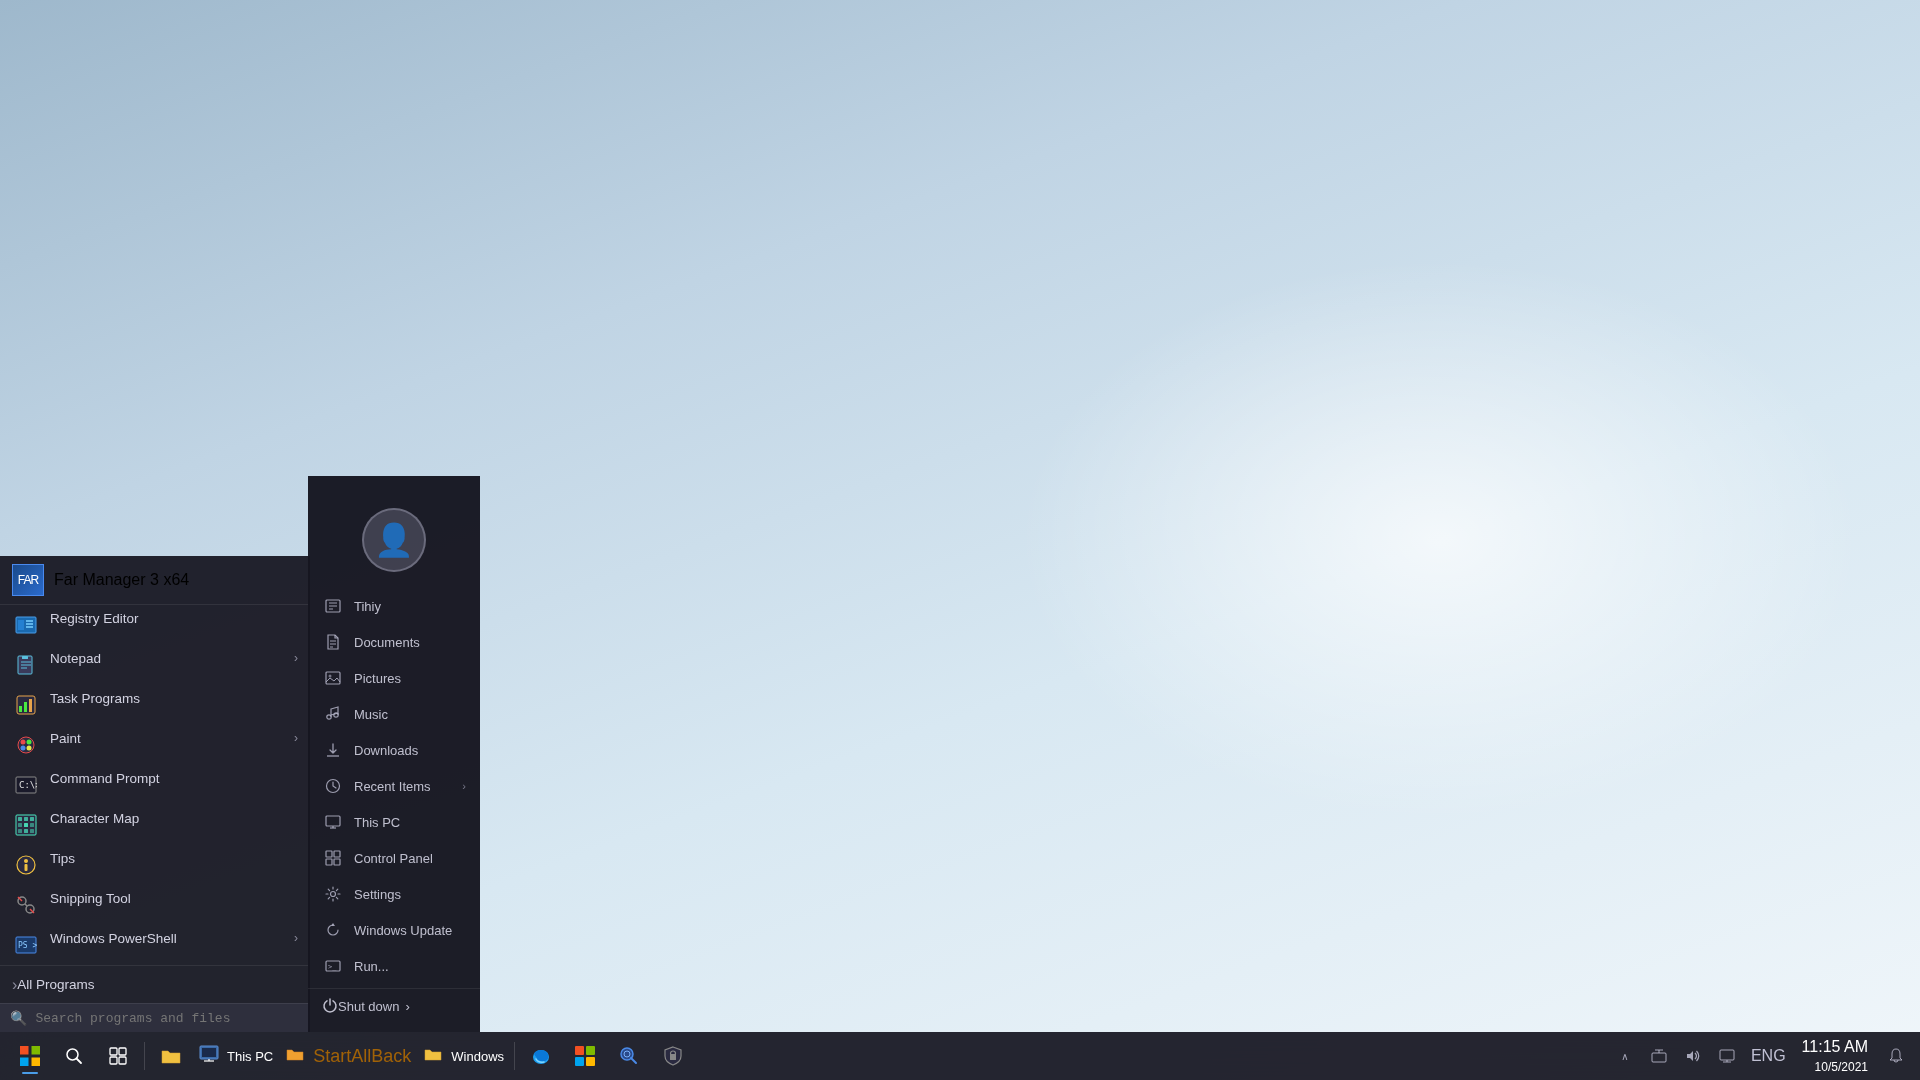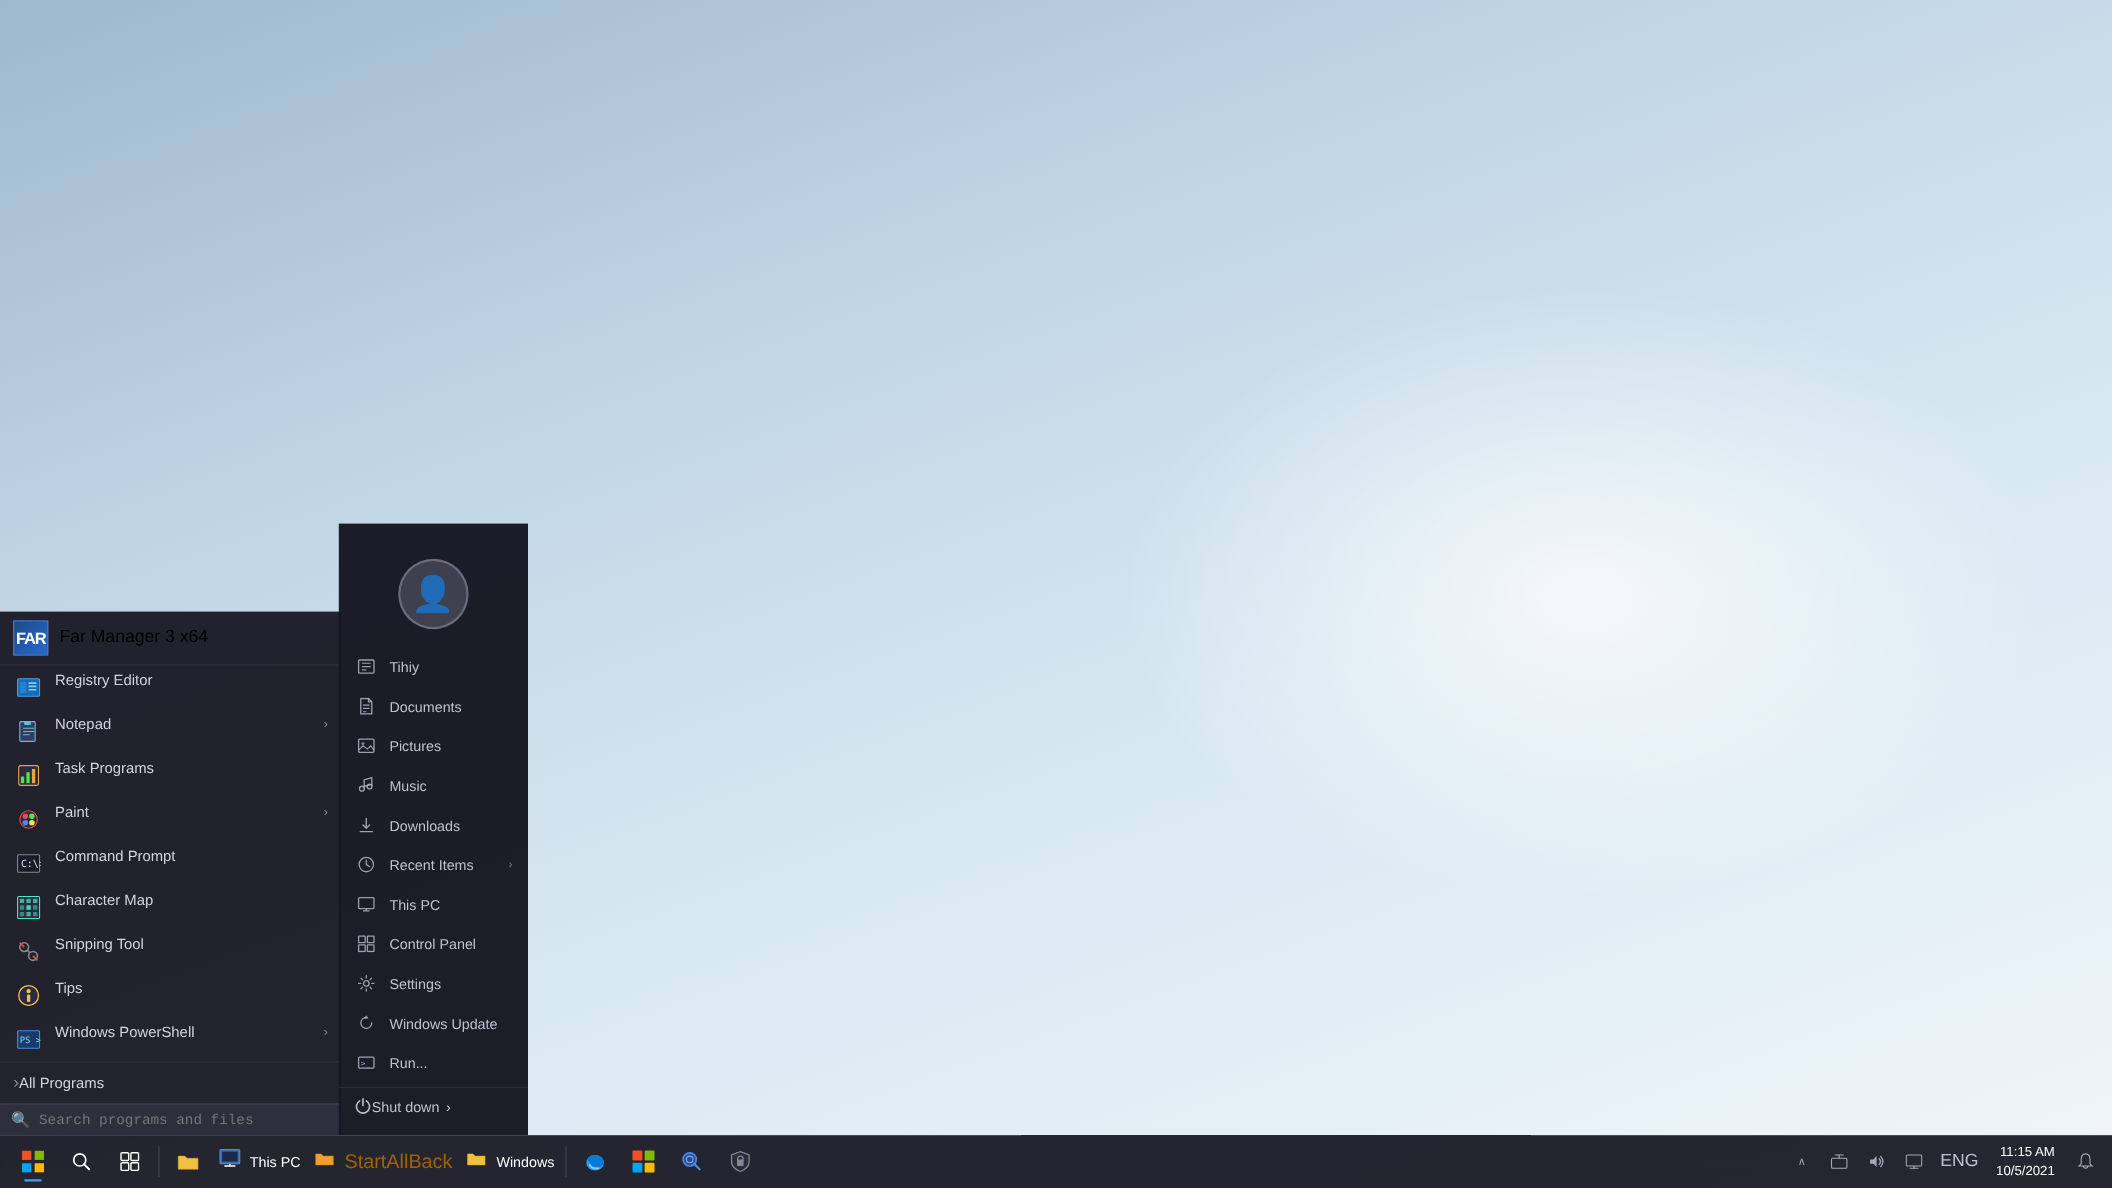--- a/index.html
+++ b/index.html
@@ -328,21 +328,21 @@
 <body>
 
 <div id="desktop">
   <div id="horse-bg"></div>
 </div>
 
 <div id="left-panel">
 
   <div id="pinned-top">
     <div class="far-icon">
-      <span style="font-size:15px; font-weight:bold; letter-spacing:-1px;">FAR</span>
+      <span style="font-size:12px; font-weight:normal; letter-spacing:-1px;">FAR</span>
     </div>
     <span>Far Manager 3 x64</span>
   </div>
 
   <div class="menu-item">
     <span class="item-icon icon-registry">
       <svg width="22" height="22" viewBox="0 0 22 22" fill="none">
         <rect x="1" y="3" width="20" height="16" rx="1" fill="#1a6ab0" stroke="#4a9de8" stroke-width="1"></rect>
         <rect x="3" y="6" width="6" height="10" fill="#2a8ae0" opacity="0.7"></rect>
         <line x1="11" y1="7" x2="18" y2="7" stroke="#7ad0ff" stroke-width="1.5"></line>
@@ -415,41 +415,41 @@
         <rect x="15" y="9" width="4" height="4" rx="0.5" fill="#4ae8c0" opacity="0.5"></rect>
         <rect x="3" y="15" width="4" height="4" rx="0.5" fill="#4ae8c0" opacity="0.5"></rect>
         <rect x="9" y="15" width="4" height="4" rx="0.5" fill="#4ae8c0" opacity="0.7"></rect>
         <rect x="15" y="15" width="4" height="4" rx="0.5" fill="#4ae8c0" opacity="0.5"></rect>
       </svg>
     </span>
     <span>Character Map</span>
   </div>
 
   <div class="menu-item">
+    <span class="item-icon icon-tips">
+      <svg width="22" height="22" viewBox="0 0 22 22" fill="none">
+        <circle cx="11" cy="11" r="9" fill="#2a2a40" stroke="#f0c040" stroke-width="1.2"></circle>
+        <circle cx="11" cy="7" r="2" fill="#f0c040"></circle>
+        <rect x="9.5" y="10" width="3" height="7" rx="1" fill="#f0c040"></rect>
+      </svg>
+    </span>
+    <span>Tips</span>
+  </div>
+
+  <div class="menu-item">
     <span class="item-icon">
       <svg width="22" height="22" viewBox="0 0 22 22" fill="none">
         <circle cx="7" cy="7" r="4" fill="none" stroke="#888" stroke-width="1.5"></circle>
         <circle cx="15" cy="15" r="4" fill="none" stroke="#888" stroke-width="1.5"></circle>
         <line x1="10" y1="10" x2="12" y2="12" stroke="#888" stroke-width="1.5"></line>
         <line x1="3" y1="3" x2="7" y2="7" stroke="#e84a4a" stroke-width="1.5"></line>
         <line x1="15" y1="15" x2="19" y2="19" stroke="#e84a4a" stroke-width="1.5"></line>
       </svg>
     </span>
     <span>Snipping Tool</span>
-  </div>
-
-  <div class="menu-item">
-    <span class="item-icon icon-tips">
-      <svg width="22" height="22" viewBox="0 0 22 22" fill="none">
-        <circle cx="11" cy="11" r="9" fill="#2a2a40" stroke="#f0c040" stroke-width="1.2"></circle>
-        <circle cx="11" cy="7" r="2" fill="#f0c040"></circle>
-        <rect x="9.5" y="10" width="3" height="7" rx="1" fill="#f0c040"></rect>
-      </svg>
-    </span>
-    <span>Tips</span>
   </div>
 
   <div class="menu-item">
     <span class="item-icon icon-ps">
       <svg width="22" height="22" viewBox="0 0 22 22" fill="none">
         <rect x="1" y="3" width="20" height="16" rx="1" fill="#1a3a6a" stroke="#4a8ae8" stroke-width="1"></rect>
         <text x="3" y="14" font-size="8" fill="#8ac8ff" font-family="monospace">PS &gt;_</text>
       </svg>
     </span>
     <span>Windows PowerShell</span>
@@ -734,21 +734,21 @@
           <rect x="1" y="2" width="14" height="10" rx="1" fill="none" stroke="rgba(200,200,220,0.8)" stroke-width="1"></rect>
           <line x1="4" y1="14" x2="12" y2="14" stroke="rgba(200,200,220,0.8)" stroke-width="1"></line>
           <line x1="8" y1="12" x2="8" y2="14" stroke="rgba(200,200,220,0.8)" stroke-width="1"></line>
         </svg>
       </div>
     </div>
 
     <span style="font-size:16px; color:rgba(210,210,230,0.9); padding:2px 4px; cursor:pointer; min-width:36px; text-align:center;">ENG</span>
 
     <div id="clock">
-      <div style="font-size:12px;">11:15 AM</div>
+      <div style="font-size:16px;text-align:center;">11:15 AM</div>
       <div style="font-size:12px;">10/5/2021</div>
     </div>
 
     <div id="notification-btn">
       <svg width="16" height="16" viewBox="0 0 16 16" fill="none">
         <path d="M8 1 Q12 1 12 6 L12 10 L14 12 L2 12 L4 10 L4 6 Q4 1 8 1 Z" fill="none" stroke="rgba(200,200,220,0.8)" stroke-width="1"></path>
         <path d="M6 12 Q6 14 8 14 Q10 14 10 12" fill="none" stroke="rgba(200,200,220,0.8)" stroke-width="1"></path>
       </svg>
     </div>
   </div>

